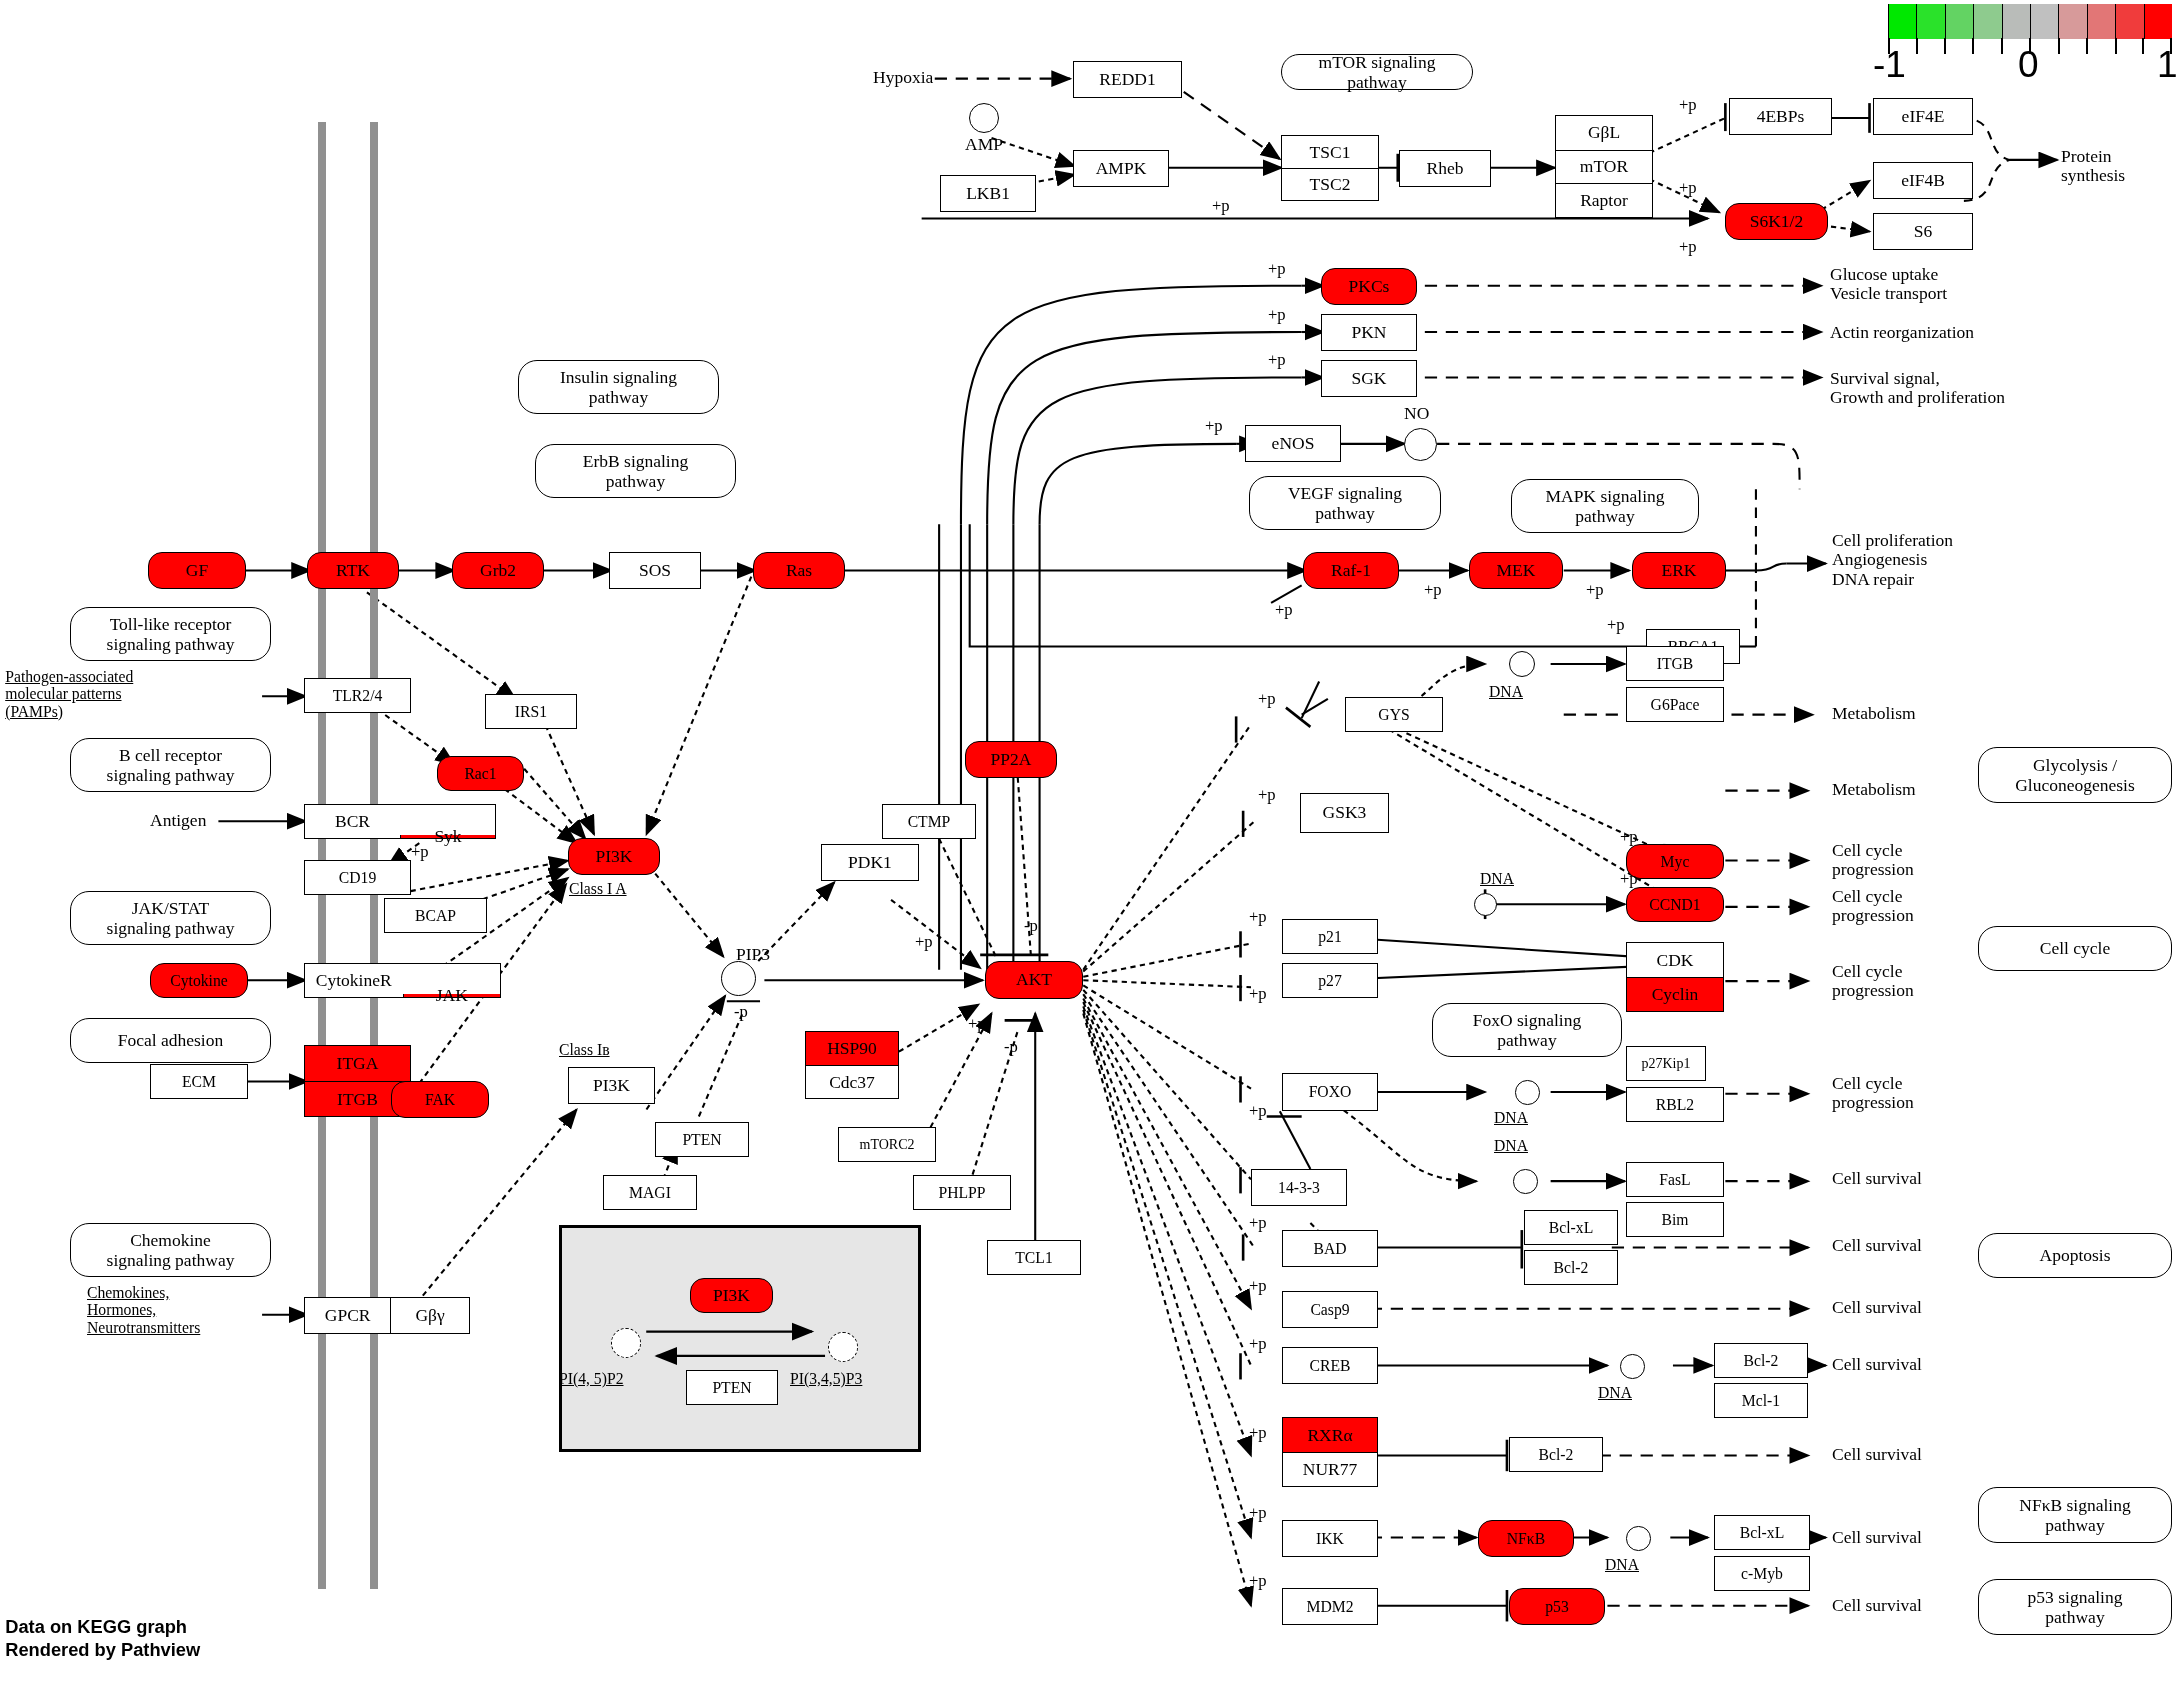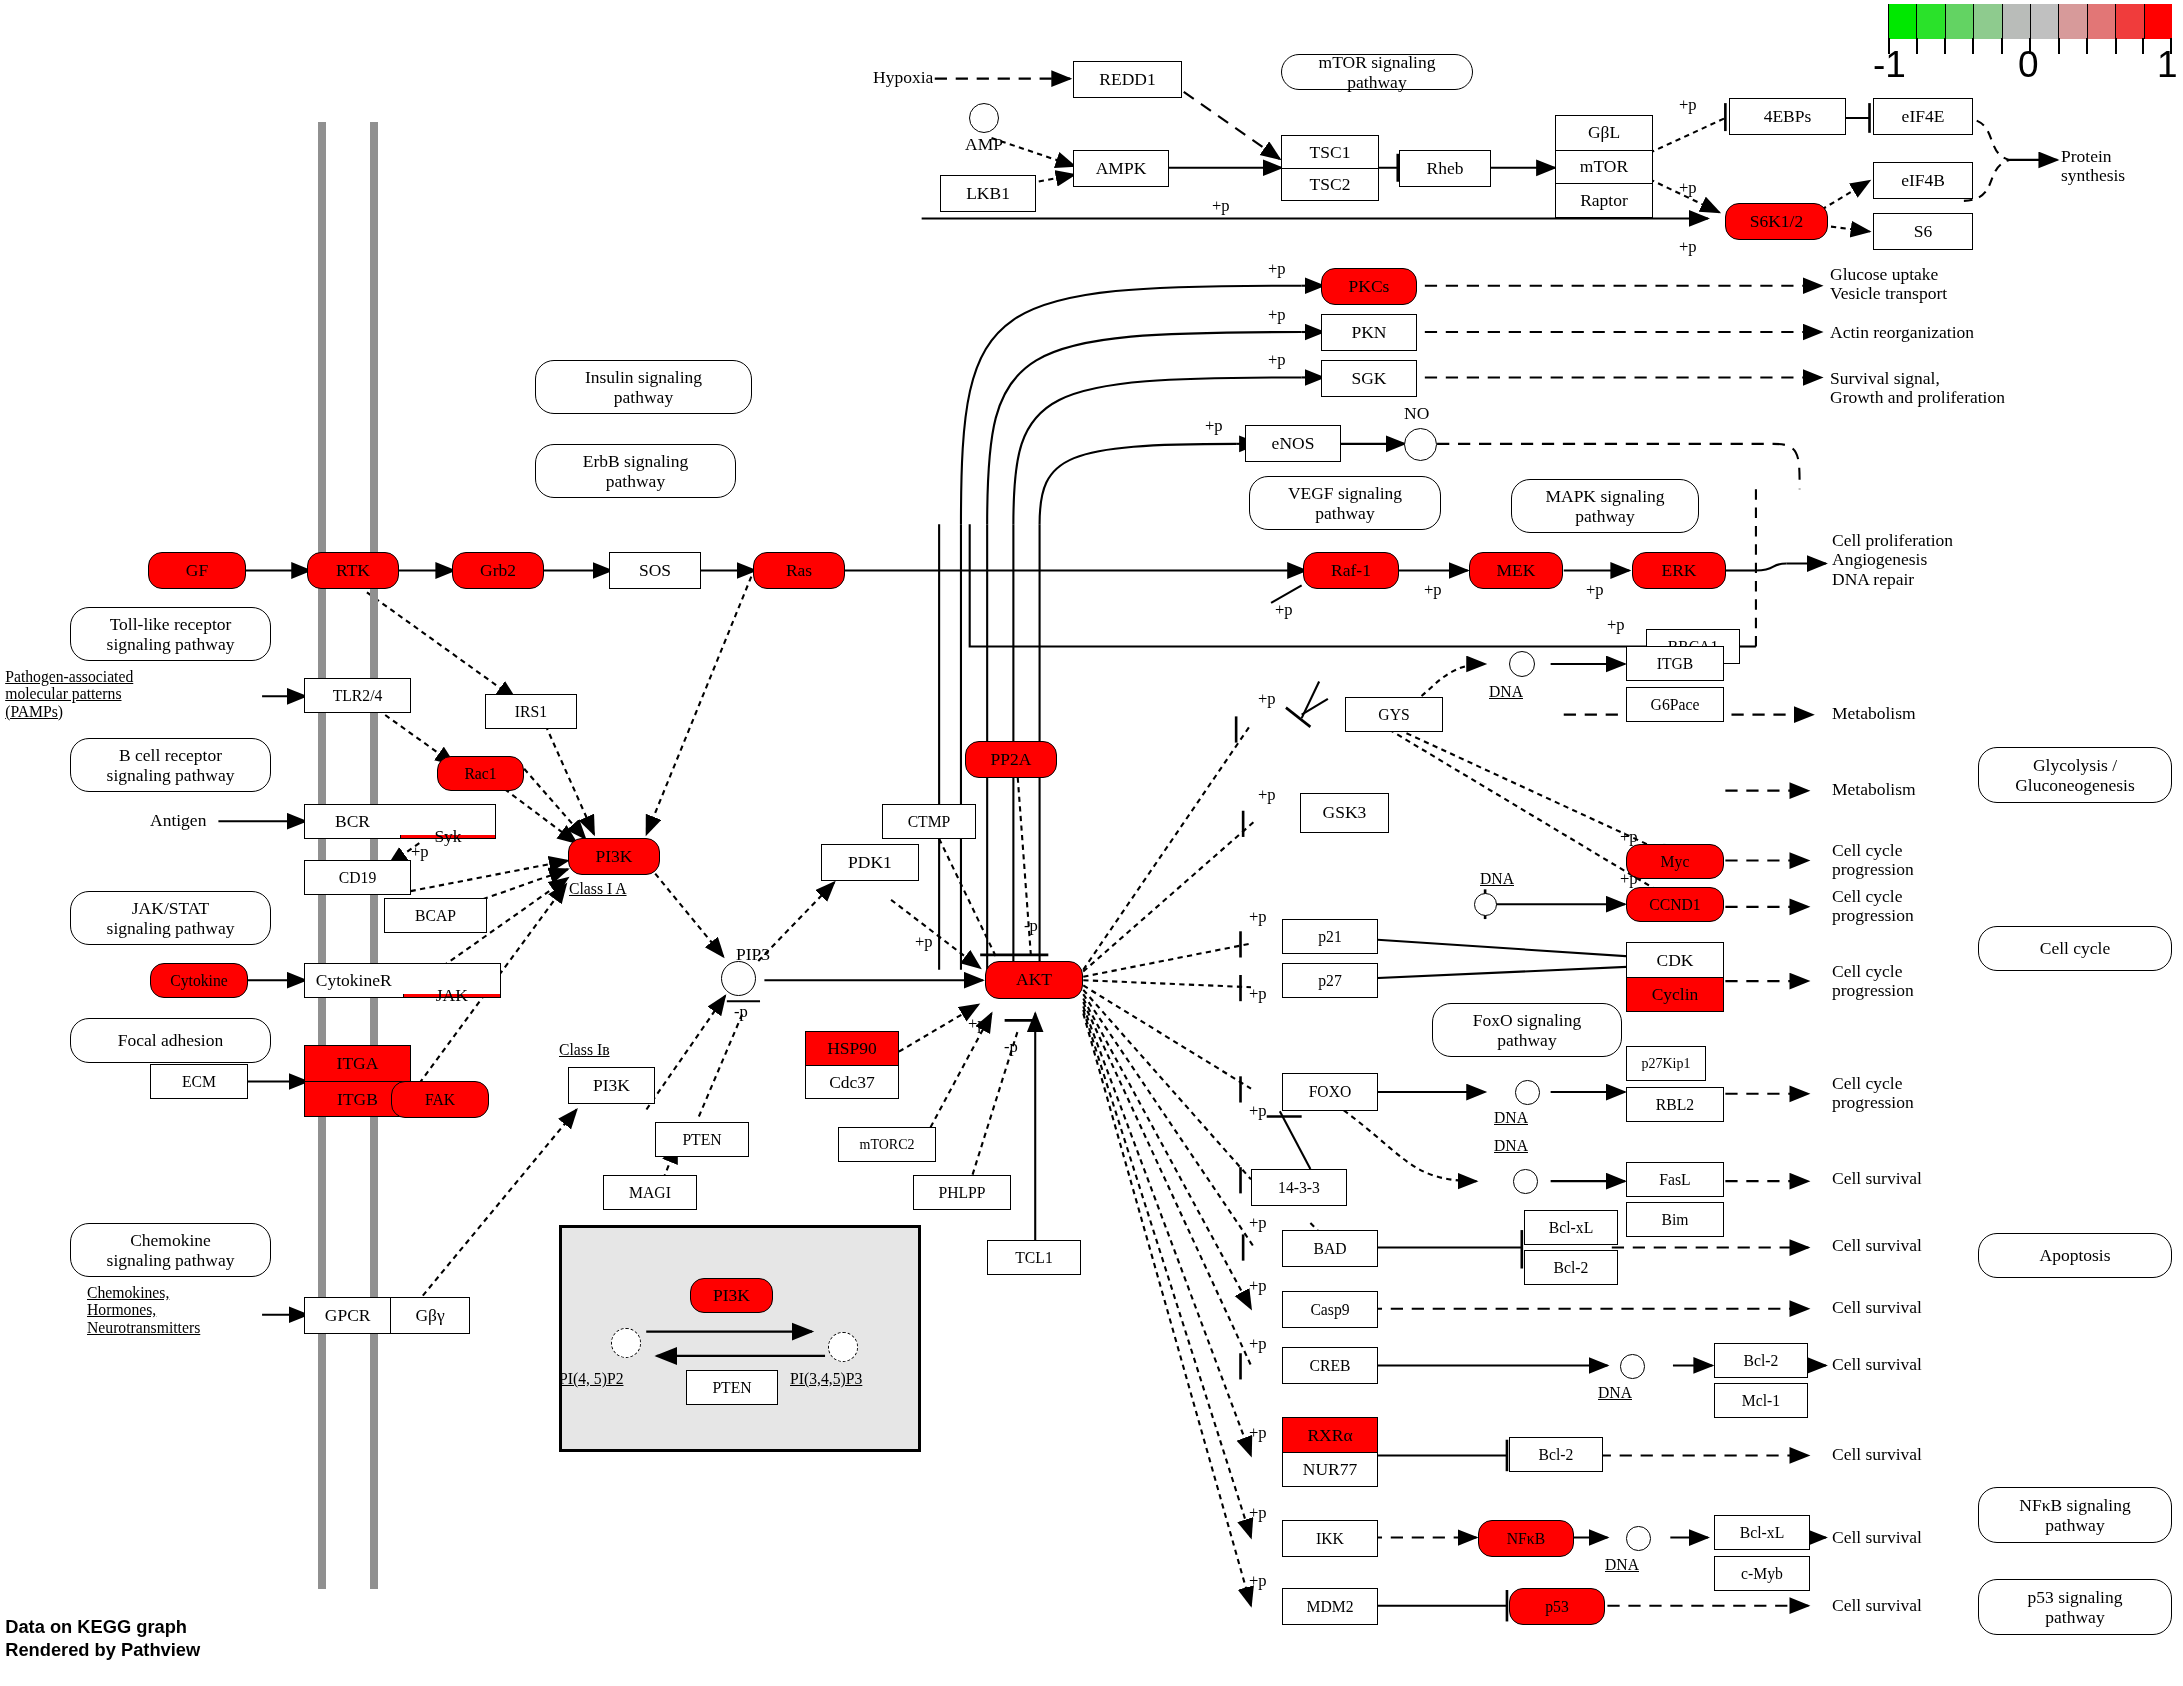--- a/index.html
+++ b/index.html
@@ -398,21 +398,21 @@
         <span>Raptor</span>
       </div>
   </div>
 
   <div class="pathbox" style="left:1281px;top:54px;width:192px;height:36px">
       <span style="white-space:pre-line">mTOR signaling
 pathway</span>
     </div>
 
   <div class="txt p" style="left:1679px;top:96px">+p</div>
-  <div class="node" style="left:1729px;top:98px;width:117px;height:37px">
+  <div class="node" style="left:1729px;top:98px;width:103px;height:37px">
       <span>4EBPs</span>
     </div>
   <div class="node" style="left:1873px;top:98px;width:100px;height:37px">
       <span>eIF4E</span>
     </div>
 
   <div class="txt p" style="left:1679px;top:179px">+p</div>
   <div class="node red" style="left:1725px;top:203px;width:103px;height:37px">
       <span>S6K1/2</span>
     </div>
@@ -578,21 +578,21 @@
 Neurotransmitters</div>
   <div class="row2" style="left:304px;top:1297px;width:166px;height:37px">
     <div class="cell sm" style="width:52%">
         <span>GPCR</span>
       </div>
     <div class="cell sm" style="width:48%">
         <span>Gβγ</span>
       </div>
   </div>
 
-  <div class="pathbox" style="left:535px;top:360px;width:217px;height:54px">
+  <div class="pathbox" style="left:518px;top:360px;width:201px;height:54px">
       <span style="white-space:pre-line">Insulin signaling
 pathway</span>
     </div>
   <div class="pathbox" style="left:535px;top:444px;width:201px;height:54px">
       <span style="white-space:pre-line">ErbB signaling
 pathway</span>
     </div>
 
   <div class="node red" style="left:568px;top:838px;width:92px;height:37px">
       <span>PI3K</span>

